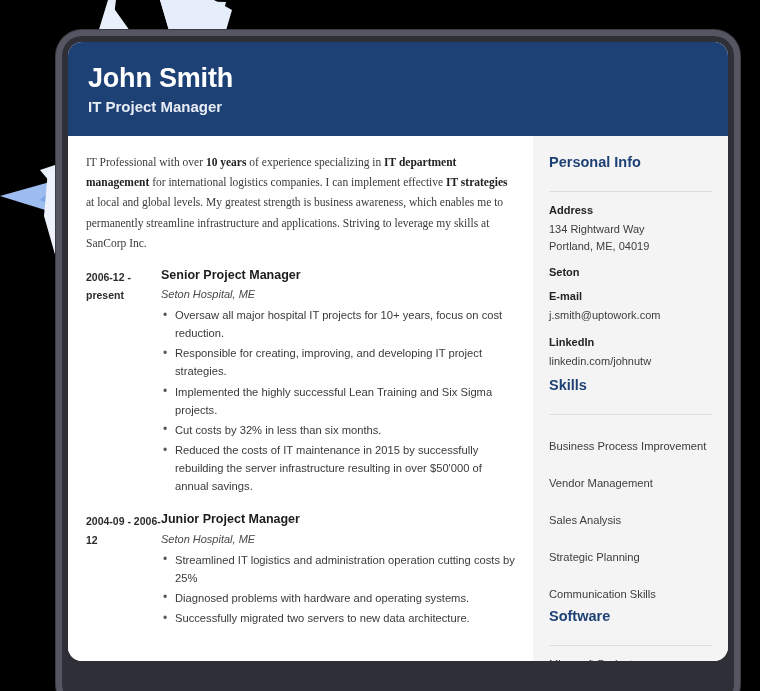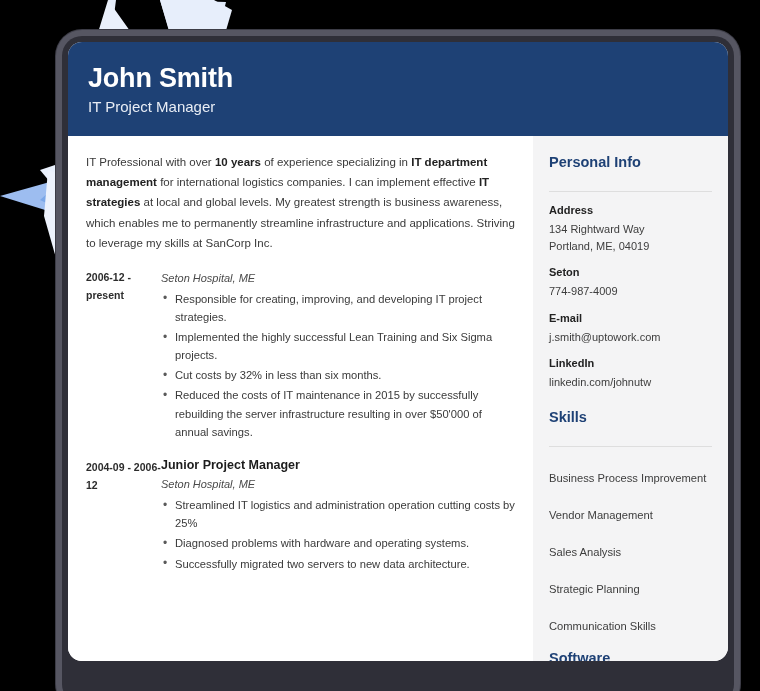--- a/index.html
+++ b/index.html
@@ -68,21 +68,21 @@
   .header-name {
     color: #ffffff;
     font-size: 27px;
     font-weight: bold;
     line-height: 1.08;
     letter-spacing: -0.2px;
   }
   .header-title {
     color: #e8edf5;
     font-size: 15px;
-    font-weight: normal;
+    font-weight: bold;
     margin-top: 5px;
     line-height: 1.2;
   }
 
   
   .body {
     display: flex;
     flex: 1 1 auto;
     min-height: 0;
     align-items: stretch;
@@ -100,37 +100,38 @@
     padding: 18px 16px 0 16px;
     box-sizing: border-box;
   }
 
   
   .summary {
     font-size: 11.5px;
     line-height: 1.75;
     color: #3a3a3a;
     margin: 0 0 6px 0;
+    font-family: Liberation Serif, serif;
   }
   .summary b { color: #222222; font-weight: bold; }
 
   
   .sec-h {
     color: #1e4175;
     font-size: 15.5px;
     font-weight: bold;
     margin: 14px 0 0 0;
     padding-bottom: 21px;
     border-bottom: 1px solid #dedede;
   }
   .aside .sec-h {
     font-size: 14.5px;
     margin-top: 0;
   }
-  .aside .sec-h.gap { margin-top: 18px; }
+  .aside .sec-h.gap { margin-top: 8px; }
 
   
   .job {
     display: flex;
     margin-top: 14px;
   }
   .job-dates {
     flex: 0 0 75px;
     font-size: 10.5px;
     font-weight: bold;
@@ -249,22 +250,24 @@
 
         <p class="summary">
           <span>IT Professional with over </span><b>10 years</b><span> of experience specializing in </span><b>IT department management</b><span> for international logistics companies. I can implement effective </span><b>IT strategies</b><span> at local and global levels. My greatest strength is business awareness, which enables me to permanently streamline infrastructure and applications. Striving to leverage my skills at SanCorp Inc.</span>
         </p>
 
 
         <div>
           <div class="job">
             <div class="job-dates">2006-12 - present</div>
             <div class="job-body">
+              <div class="job-role">Senior Project Manager</div>
               <div class="job-org">Seton Hospital, ME</div>
               <ul class="job-points">
+                <li>Oversaw all major hospital IT projects for 10+ years, focus on cost reduction.</li>
                 <li>Responsible for creating, improving, and developing IT project strategies.</li>
                 <li>Implemented the highly successful Lean Training and Six Sigma projects.</li>
                 <li>Cut costs by 32% in less than six months.</li>
                 <li>Reduced the costs of IT maintenance in 2015 by successfully rebuilding the server infrastructure resulting in over $50'000 of annual savings.</li>
               </ul>
             </div>
           </div>
 
           <div class="job">
             <div class="job-dates">2004-09 - 2006-12</div>
@@ -287,21 +290,20 @@
       <div class="aside">
 
         <div class="sec-h">Personal Info</div>
 
         <div>
           <div class="pi-label">Address</div>
           <div class="pi-value" style="white-space: pre-line;">134 Rightward Way
 Portland, ME, 04019</div>
 
           <div class="pi-label">Seton</div>
-          <div class="pi-value">774-987-4009</div>
 
           <div class="pi-label">E-mail</div>
           <div class="pi-value">j.smith@uptowork.com</div>
 
           <div class="pi-label">LinkedIn</div>
           <div class="pi-value">linkedin.com/johnutw</div>
         </div>
 
         <div class="sec-h gap">Skills</div>
         <div>

